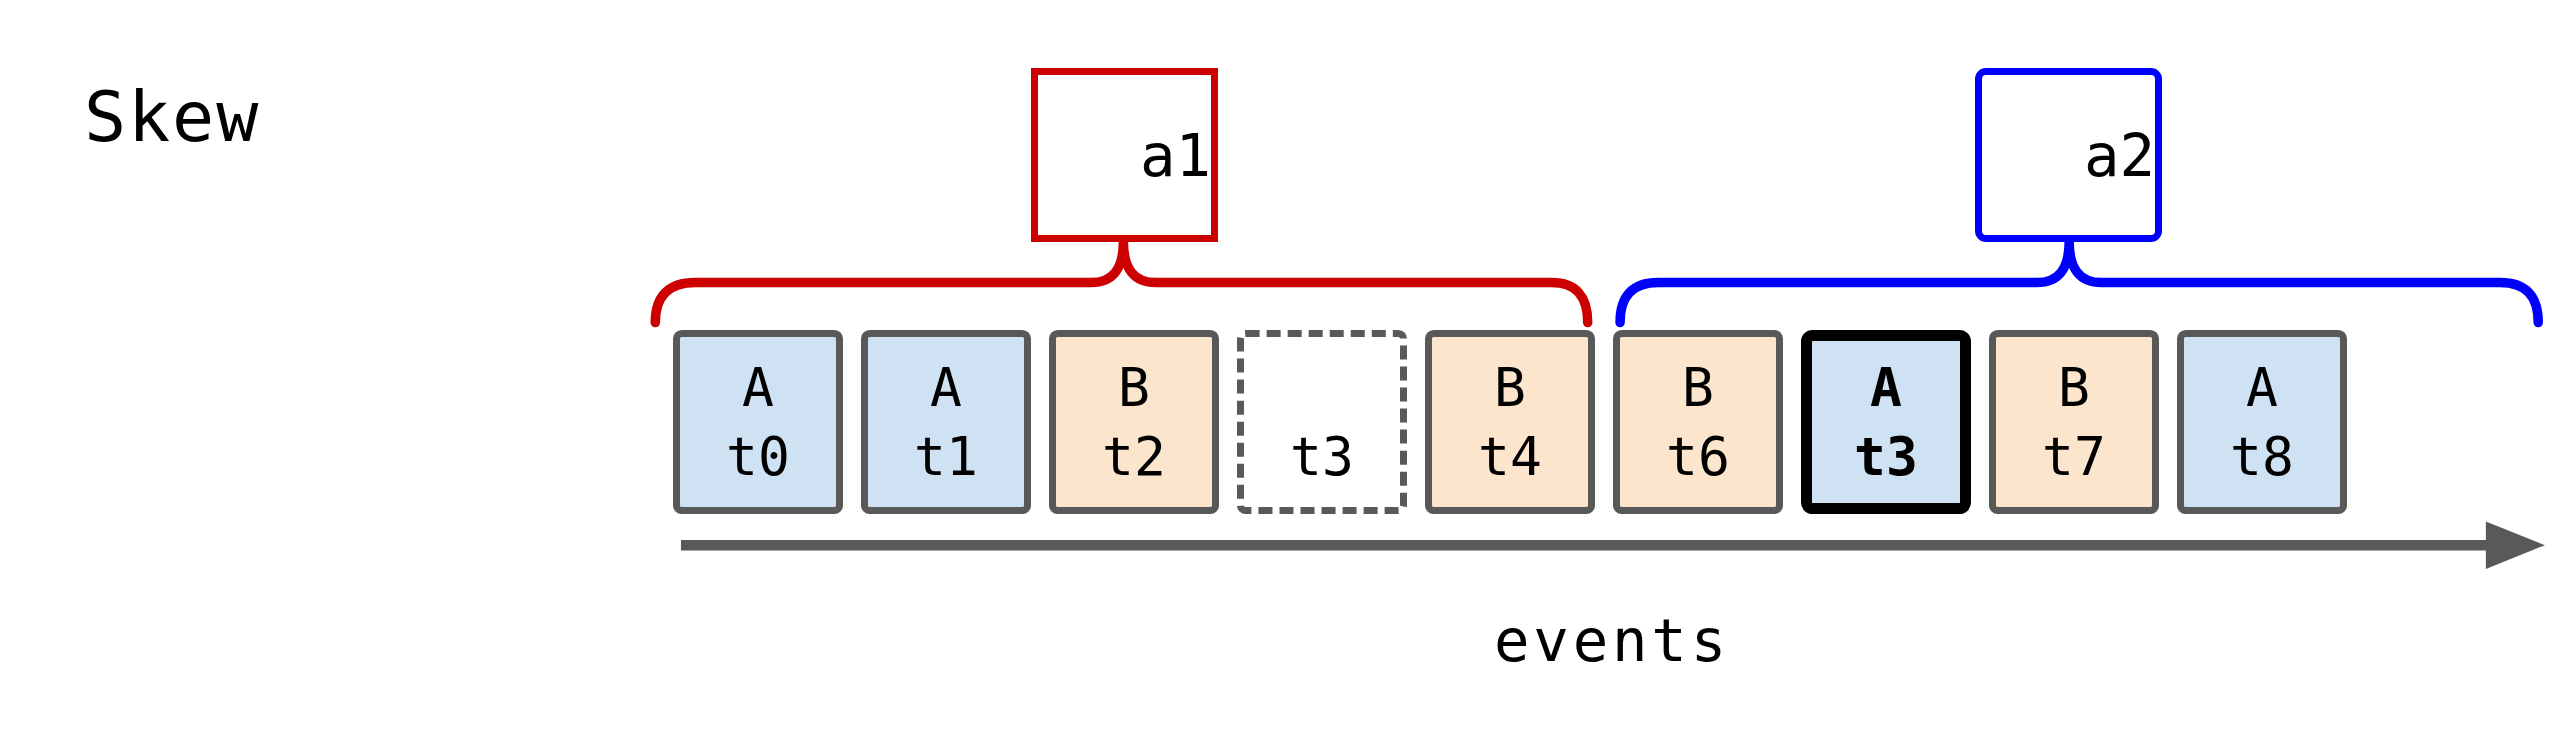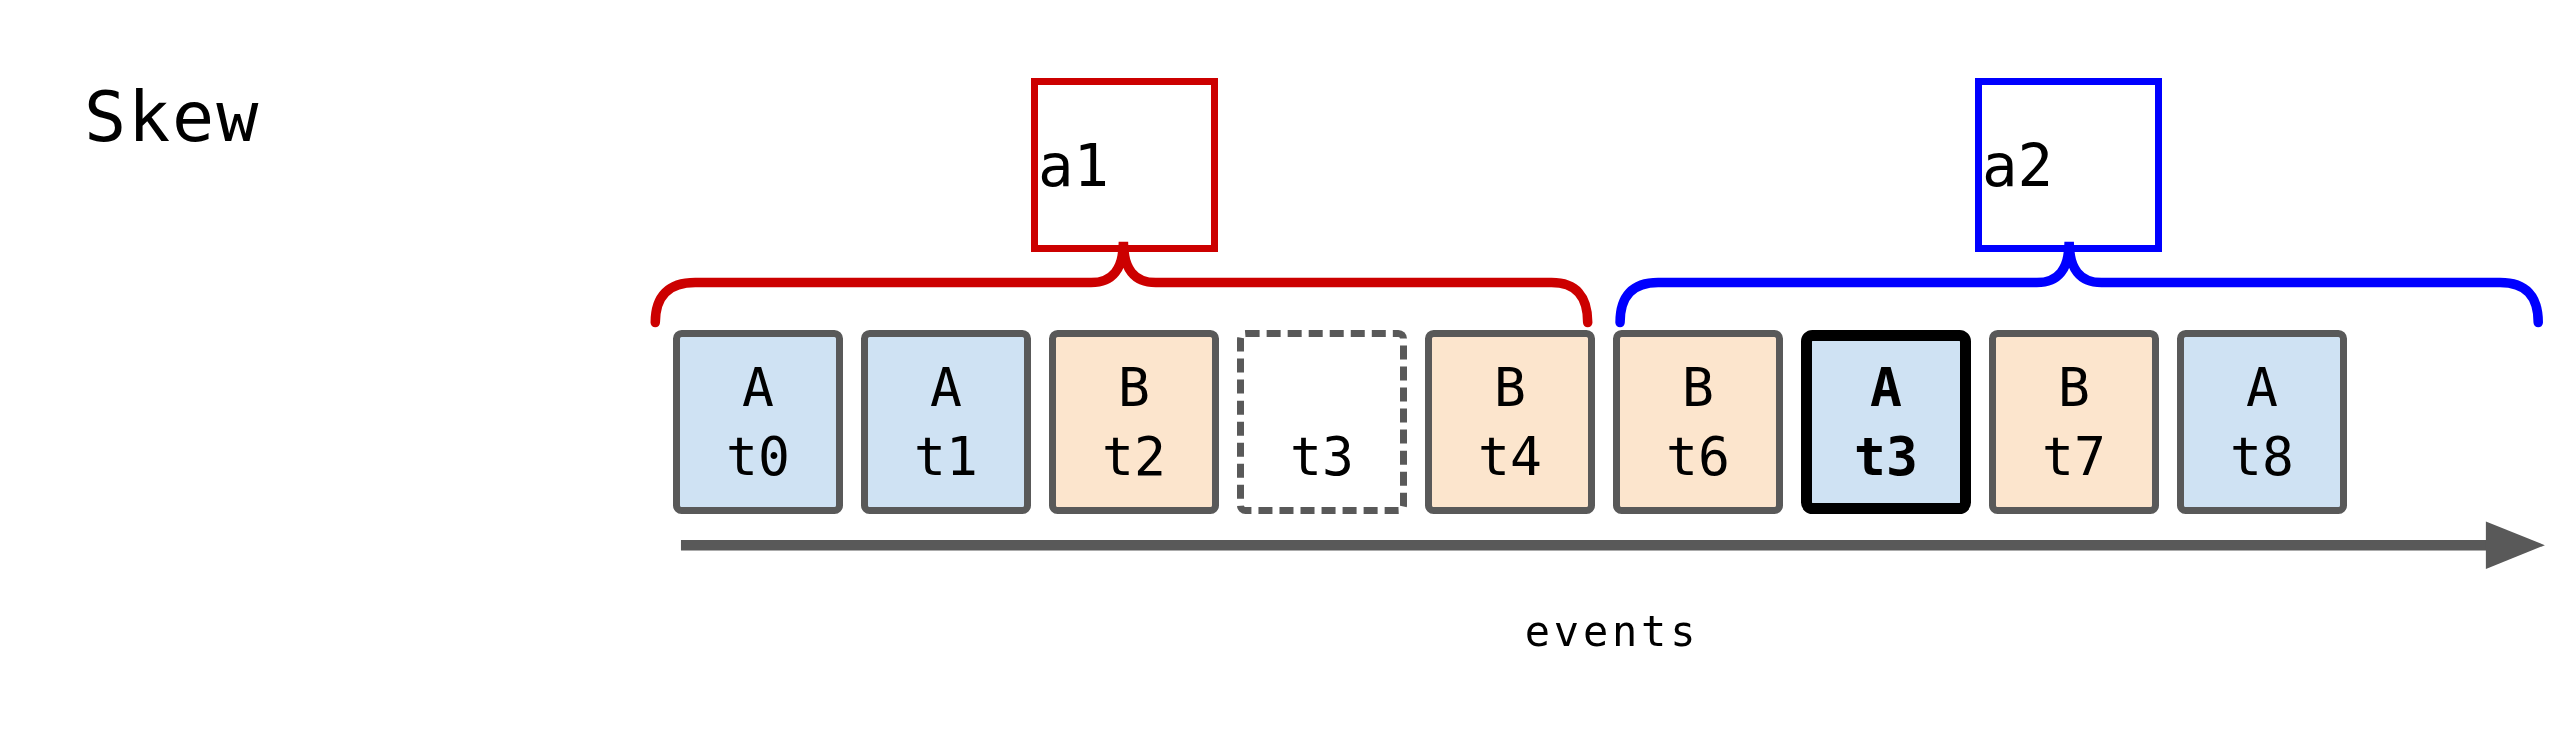--- a/index.html
+++ b/index.html
@@ -24,33 +24,33 @@
     top: 82px;
     font-size: 70px;
     line-height: 1;
     font-weight: 500;
     letter-spacing: 1.9px;
   }
 
   
   .window-label-box {
     position: absolute;
-    top: 78px;
+    top: 68px;
     width: 187px;
     height: 174px;
     box-sizing: border-box;
     background: #ffffff;
     border: 7.6px solid #cc0000;
     display: flex;
     align-items: center;
-    justify-content: flex-start;
+    justify-content: flex-end;
     font-size: 59px;
   }
   .window-label-box.red  { left: 1031px; border-color: #cc0000; }
-  .window-label-box.blue { left: 1975px; border-color: #0000ff; }
+  .window-label-box.blue { left: 1975px; border-color: #0000ff; border-radius: 11px; }
 
   
   .overlay-svg {
     position: absolute;
     left: 0; top: 0;
     width: 2576px;
     height: 745px;
   }
 
   
@@ -86,21 +86,21 @@
   .ebox.dashed      { border-style: dashed; background: #ffffff; }
   .ebox.highlight   { border: 11.4px solid #000000; border-radius: 11.4px; font-weight: bold; }
 
   
   .axis-label {
     position: absolute;
     left: 680px;
     top: 611px;
     width: 1864px;
     text-align: center;
-    font-size: 42px;
+    font-size: 59px;
     line-height: 1;
     letter-spacing: 3.8px;
   }
 </style>
 </head>
 <body>
 
 <div class="canvas">
 
   <div class="diagram-title">Skew</div>

